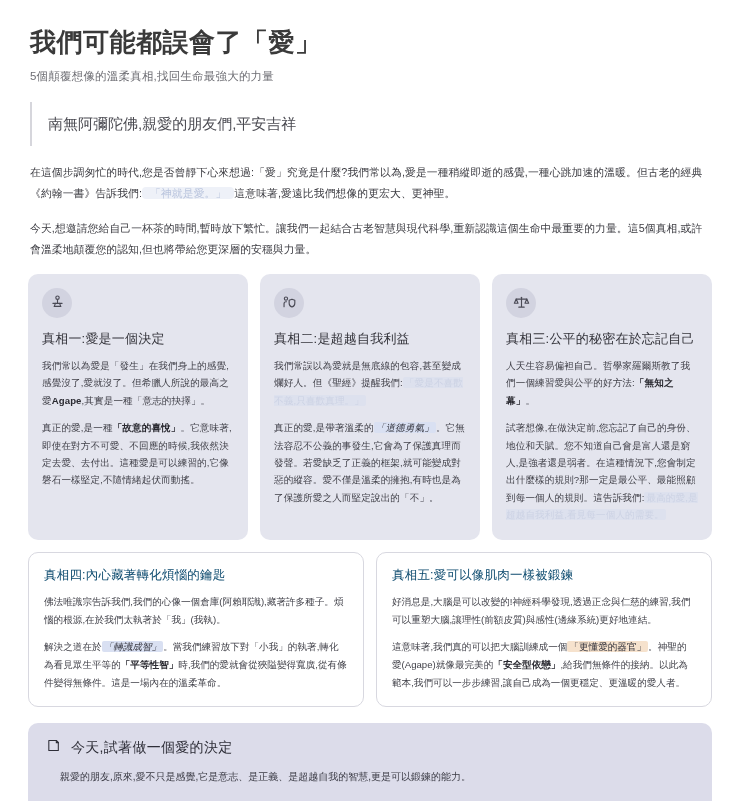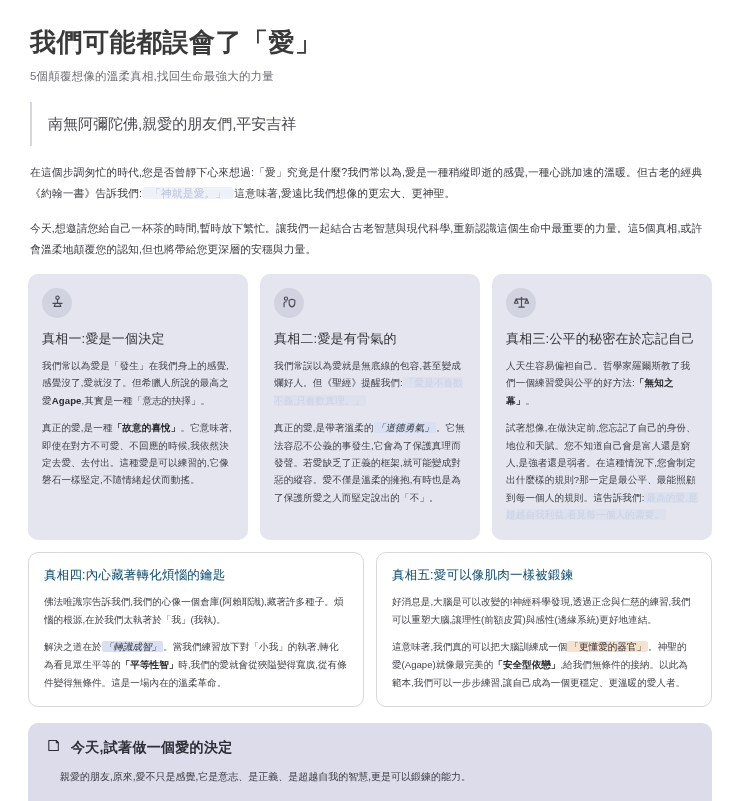--- a/index.html
+++ b/index.html
@@ -153,21 +153,21 @@
     margin: 0 0 14px 0;
   }
   .callout-head {
     display: flex;
     align-items: center;
     gap: 10px;
     margin-bottom: 11px;
   }
   .callout-head h3 {
     font-size: 14px;
-    font-weight: 700;
+    font-weight: 400;
     color: #2e2e38;
     margin: 0;
     letter-spacing: .3px;
   }
   .callout p {
     font-size: 10px;
     line-height: 1.8;
     color: #3a3a44;
     margin: 0 0 12px 14px;
   }
@@ -207,21 +207,21 @@
     </div>
 
     <div class="card">
       <div class="icon-circle">
         <svg width="17" height="17" viewBox="0 0 24 24" fill="none" stroke="#4a4a55" stroke-width="1.6" stroke-linecap="round" stroke-linejoin="round">
           <circle cx="7" cy="6.5" r="2.3"></circle>
           <path d="M4.3 18v-4.2a2.8 2.8 0 0 1 2.8-2.8h.6"></path>
           <path d="M15.5 7.3l4 1.5v4.1c0 2.6-1.7 4.6-4 5.4-2.3-.8-4-2.8-4-5.4V8.8z"></path>
         </svg>
       </div>
-      <h3>真相二:愛是有骨氣的</h3>
+      <h3>真相二:是超越自我利益</h3>
       <p><span>我們常誤以為愛就是無底線的包容,甚至變成爛好人。但《聖經》提醒我們:</span><span class="hl-faded">「愛是不喜歡不義,只喜歡真理。」</span></p>
       <p><span>真正的愛,是帶著溫柔的</span><span class="hl-blue">「道德勇氣」</span><span>。它無法容忍不公義的事發生,它會為了保護真理而發聲。若愛缺乏了正義的框架,就可能變成對惡的縱容。愛不僅是溫柔的擁抱,有時也是為了保護所愛之人而堅定說出的「不」。</span></p>
     </div>
 
     <div class="card">
       <div class="icon-circle">
         <svg width="17" height="17" viewBox="0 0 24 24" fill="none" stroke="#4a4a55" stroke-width="1.6" stroke-linecap="round" stroke-linejoin="round">
           <path d="M12 4.6v13"></path>
           <path d="M4.5 7.2h15"></path>
           <path d="M4.5 7.2 1.9 13h5.2z"></path>

